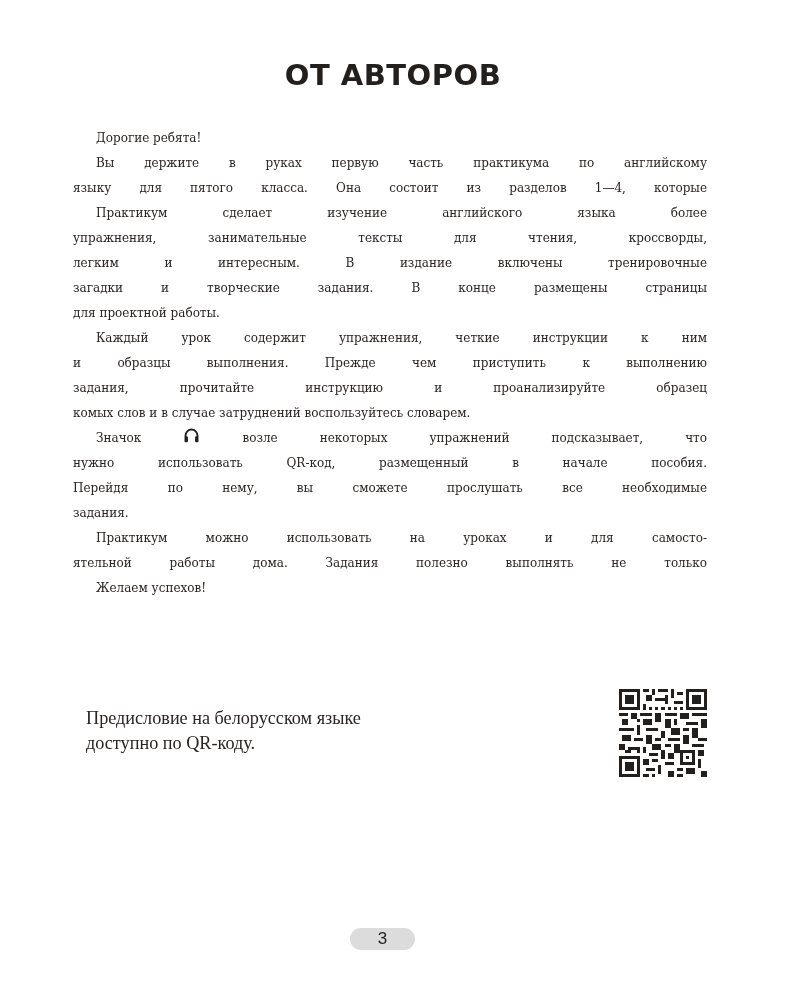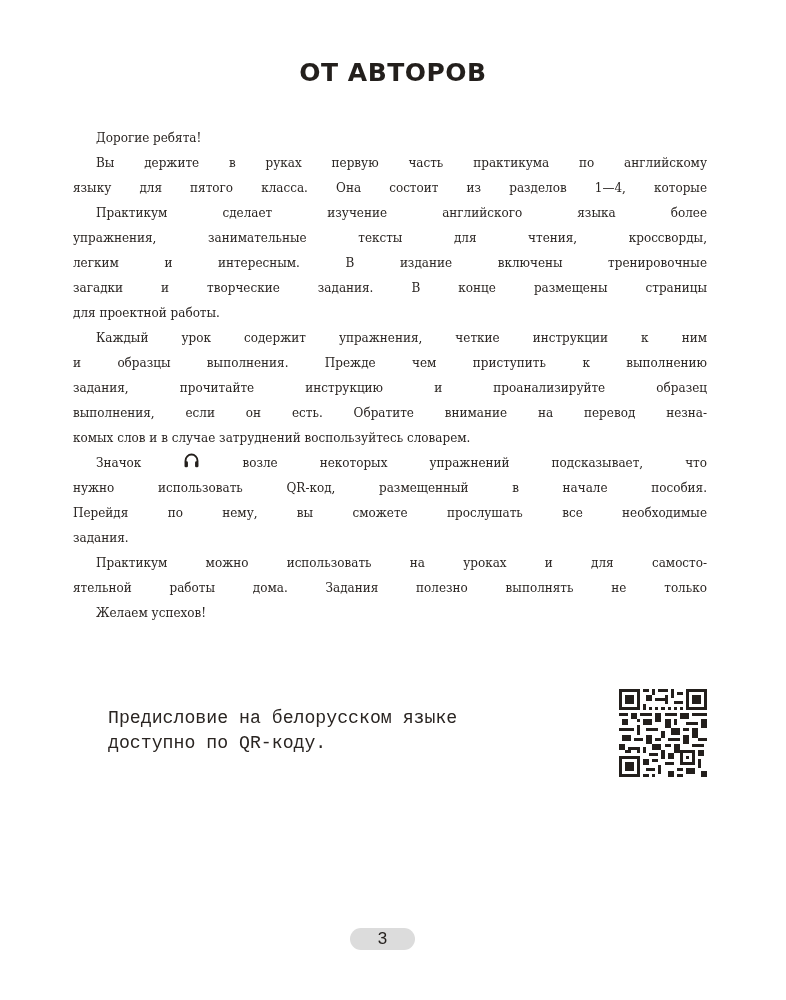--- a/index.html
+++ b/index.html
@@ -15,21 +15,21 @@
       color: #231f1c;
     }
     .title {
       position: absolute;
       left: 0;
       width: 786px;
       top: 58px;
       text-align: center;
       font-family: "DejaVu Sans", sans-serif;
       font-weight: bold;
-      font-size: 25px;
+      font-size: 29px;
       letter-spacing: 0.5px;
       color: #231f1c;
     }
     .body-text {
       position: absolute;
       left: 73px;
       top: 126px;
       width: 634px;
       font-family: "DejaVu Serif", serif;
       font-size: 12px;
@@ -49,23 +49,23 @@
       padding-left: 23px;
     }
     .inline-icon {
       display: inline-block;
       width: 17px;
       height: 17px;
       vertical-align: -2px;
     }
     .foreword {
       position: absolute;
-      left: 108px;
+      left: 86px;
       top: 706px;
-      font-family: Liberation Mono, monospace;
+      font-family: Liberation Serif, serif;
       font-size: 18.2px;
       line-height: 25px;
       color: #2a2522;
       white-space: nowrap;
     }
     .qr {
       position: absolute;
       left: 619px;
       top: 689px;
       width: 88px;
@@ -105,21 +105,20 @@
     <span class="line">упражнения, занимательные тексты для чтения, кроссворды,</span>
     <span class="line">легким и интересным. В издание включены тренировочные</span>
     <span class="line">загадки и творческие задания. В конце размещены страницы</span>
     <span class="line last">для проектной работы.</span>
   </div>
 
   <div>
     <span class="line first">Каждый урок содержит упражнения, четкие инструкции к ним</span>
     <span class="line">и образцы выполнения. Прежде чем приступить к выполнению</span>
     <span class="line">задания, прочитайте инструкцию и проанализируйте образец</span>
-    <span class="line">выполнения, если он есть. Обратите внимание на перевод незна-</span>
     <span class="line last">комых слов и в случае затруднений воспользуйтесь словарем.</span>
   </div>
 
   <div>
     <span class="line first"><span>Значок</span> <svg class="inline-icon" viewBox="0 0 20 20">
           <path d="M3 12 V10 A7 7 0 0 1 17 10 V12" fill="none" stroke="#231f1c" stroke-width="2.2"></path>
           <rect x="1.8" y="11" width="4" height="7" rx="1.5" fill="#231f1c"></rect>
           <rect x="14.2" y="11" width="4" height="7" rx="1.5" fill="#231f1c"></rect>
         </svg> <span>возле некоторых упражнений подсказывает, что</span></span>
     <span class="line">нужно использовать QR-код, размещенный в начале пособия.</span>

